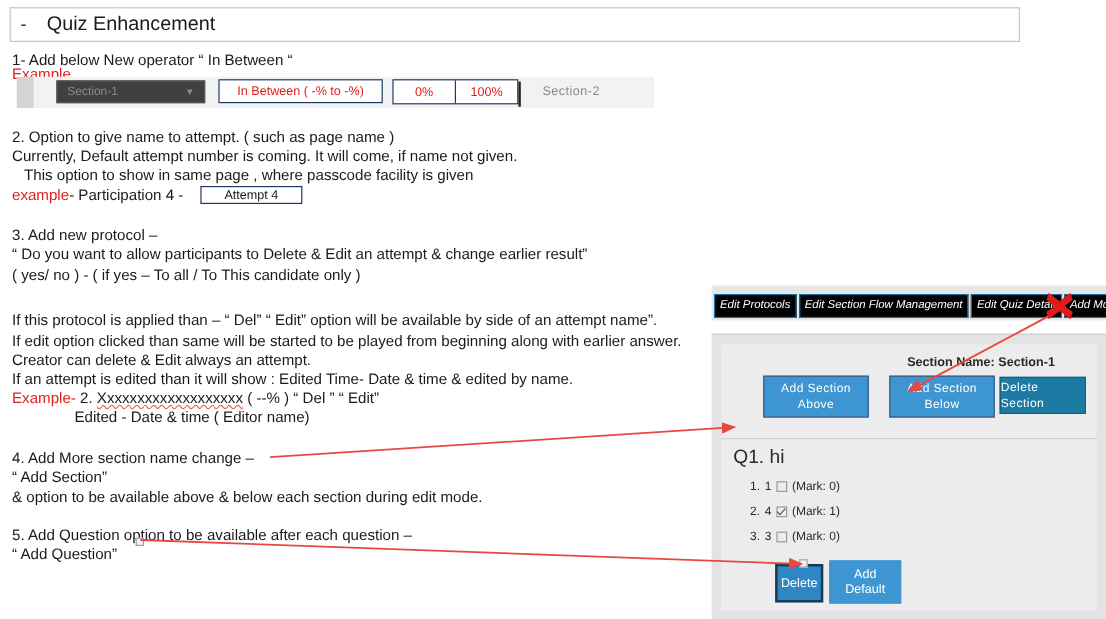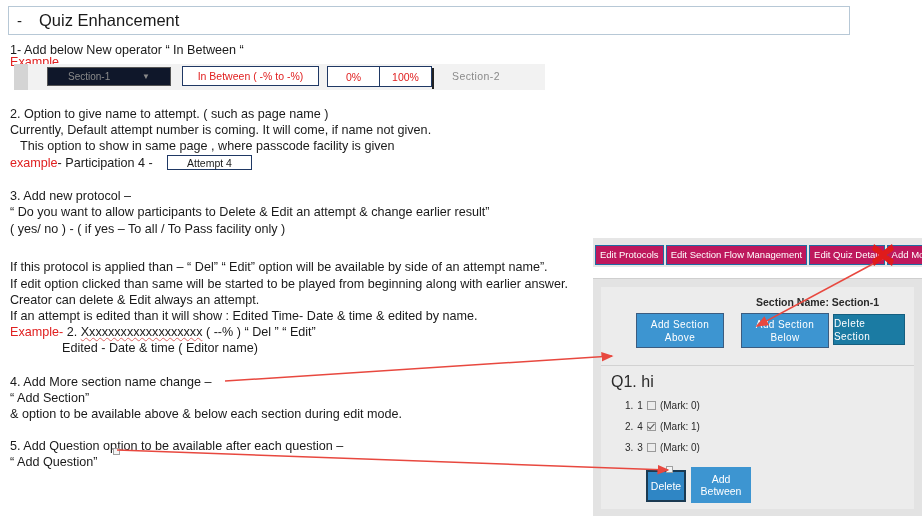--- a/index.html
+++ b/index.html
@@ -73,26 +73,26 @@
     height: 26px;
     background: #d4d4d4;
   }
   #sel-section1 {
     position: absolute;
     left: 33px;
     top: 3px;
     width: 124px;
     height: 19px;
     border: 1px solid #555;
-    background: #0f172a;
+    background: #404040;
     box-sizing: border-box;
     display: flex;
     align-items: center;
     justify-content: space-between;
-    padding: 0 20px;
+    padding: 0 8px;
     font-size: 10px;
     color: #8a8a8a;
     text-align: center;
   }
   #sel-caret {
     font-size: 8px;
     color: #8a8a8a;
   }
   #btn-inbetween {
     position: absolute;
@@ -182,31 +182,32 @@
     width: 329px;
     height: 29px;
     background: #e6e6e6;
     display: flex;
     align-items: center;
     padding-top: 4px;
     box-sizing: border-box;
   }
   .tab-btn {
     height: 20px;
-    background: #be185d;
+    background: #000000;
     color: #ffffff;
     font-size: 9.5px;
     display: flex;
     align-items: center;
     justify-content: center;
     padding: 0 4px;
     margin-left: 2px;
     border: 1px solid #1f6ca3;
     box-sizing: border-box;
     white-space: nowrap;
+    font-style: italic;
   }
   #tab-add-more {
     position: relative;
     overflow: visible;
   }
 
   #panel-body {
     position: absolute;
     left: 0px;
     top: 40px;
@@ -358,21 +359,21 @@
 </div>
 
 <div id="doc-lines">
     <div class="doc-line" style="left: 10px; top: 42px;">1- Add below New operator “   In Between “</div>
     <div class="doc-line red" style="left: 10px; top: 54px;">Example</div>
     <div class="doc-line" style="left: 10px; top: 106px;">2. Option to give name to attempt. ( such as page name )</div>
     <div class="doc-line" style="left: 10px; top: 122px;">Currently, Default attempt number is coming. It will come, if name not given.</div>
     <div class="doc-line" style="left: 20px; top: 138px;">This option to show in same page , where passcode facility is given</div>
     <div class="doc-line" style="left: 10px; top: 188px;">3. Add new protocol –</div>
     <div class="doc-line" style="left: 10px; top: 204px;">“ Do you want to allow participants to Delete &amp;  Edit an attempt &amp; change earlier result”</div>
-    <div class="doc-line" style="left: 10px; top: 221px;">( yes/ no ) -    ( if yes – To all / To Pass facility only )</div>
+    <div class="doc-line" style="left: 10px; top: 221px;">( yes/ no ) -    ( if yes – To all / To This candidate only )</div>
     <div class="doc-line" style="left: 10px; top: 259px;">If this protocol is applied than – “ Del” “ Edit” option will be available by side of an attempt name”.</div>
     <div class="doc-line" style="left: 10px; top: 276px;">If edit option clicked than same will be started to be played from beginning along with earlier answer.</div>
     <div class="doc-line" style="left: 10px; top: 292px;">Creator can delete &amp; Edit always an attempt.</div>
     <div class="doc-line" style="left: 10px; top: 308px;">If an attempt is edited than it will show : Edited Time- Date &amp; time &amp; edited by name.</div>
     <div class="doc-line" style="left: 62px; top: 340px;">Edited -  Date &amp; time ( Editor name)</div>
     <div class="doc-line" style="left: 10px; top: 374px;">4. Add More section name change –</div>
     <div class="doc-line" style="left: 10px; top: 390px;">“ Add Section”</div>
     <div class="doc-line" style="left: 10px; top: 406px;"> &amp; option to be available above &amp; below each section during edit mode.</div>
     <div class="doc-line" style="left: 10px; top: 438px;">5. Add Question option to be available after each question  –</div>
     <div class="doc-line" style="left: 10px; top: 454px;">“ Add Question”</div>
@@ -447,21 +448,21 @@
               <span class="q-checkbox"></span>
               <span>(Mark: 0)</span>
             </div>
           </div>
       </div>
 
       <div class="action-btn" id="btn-edit">Edit</div>
       <div class="action-btn" id="btn-delete">Delete</div>
       <div class="action-btn" id="btn-add-question">
         <span>Add</span>
-        <span>Between</span>
+        <span>Default</span>
       </div>
 
     </div>
   </div>
 </div>
 
 <div class="handle" style="left:113px; top:448px;"></div>
 <div class="handle" style="left:666px; top:466px;"></div>
 
 <svg id="arrow-layer" viewBox="0 0 922 516">

